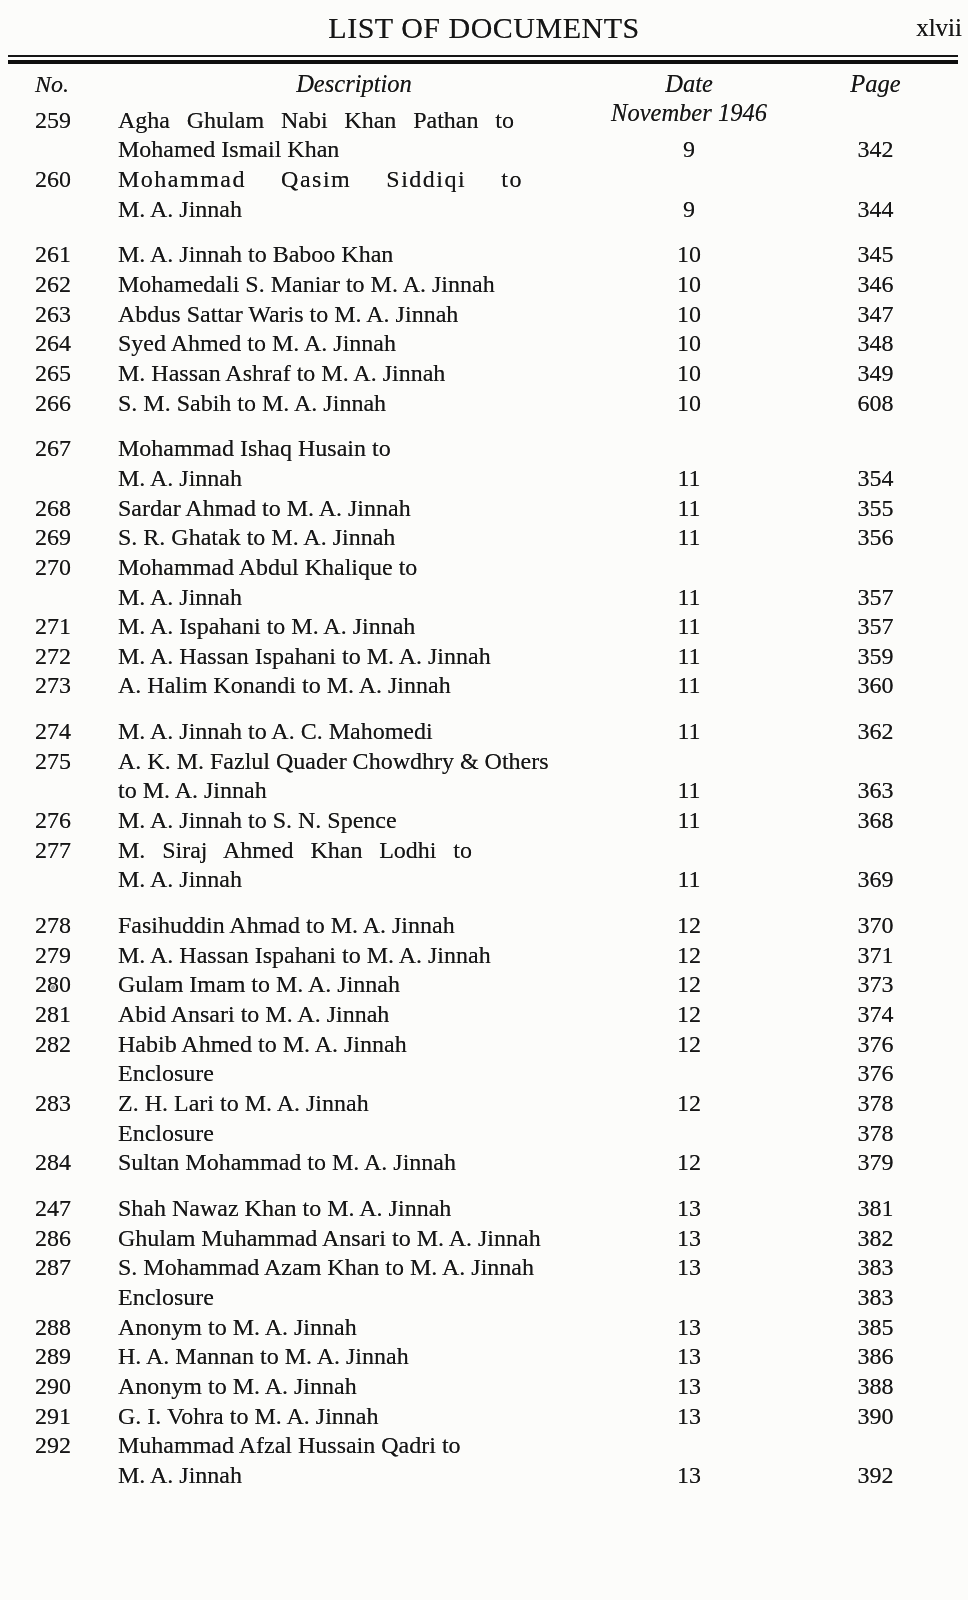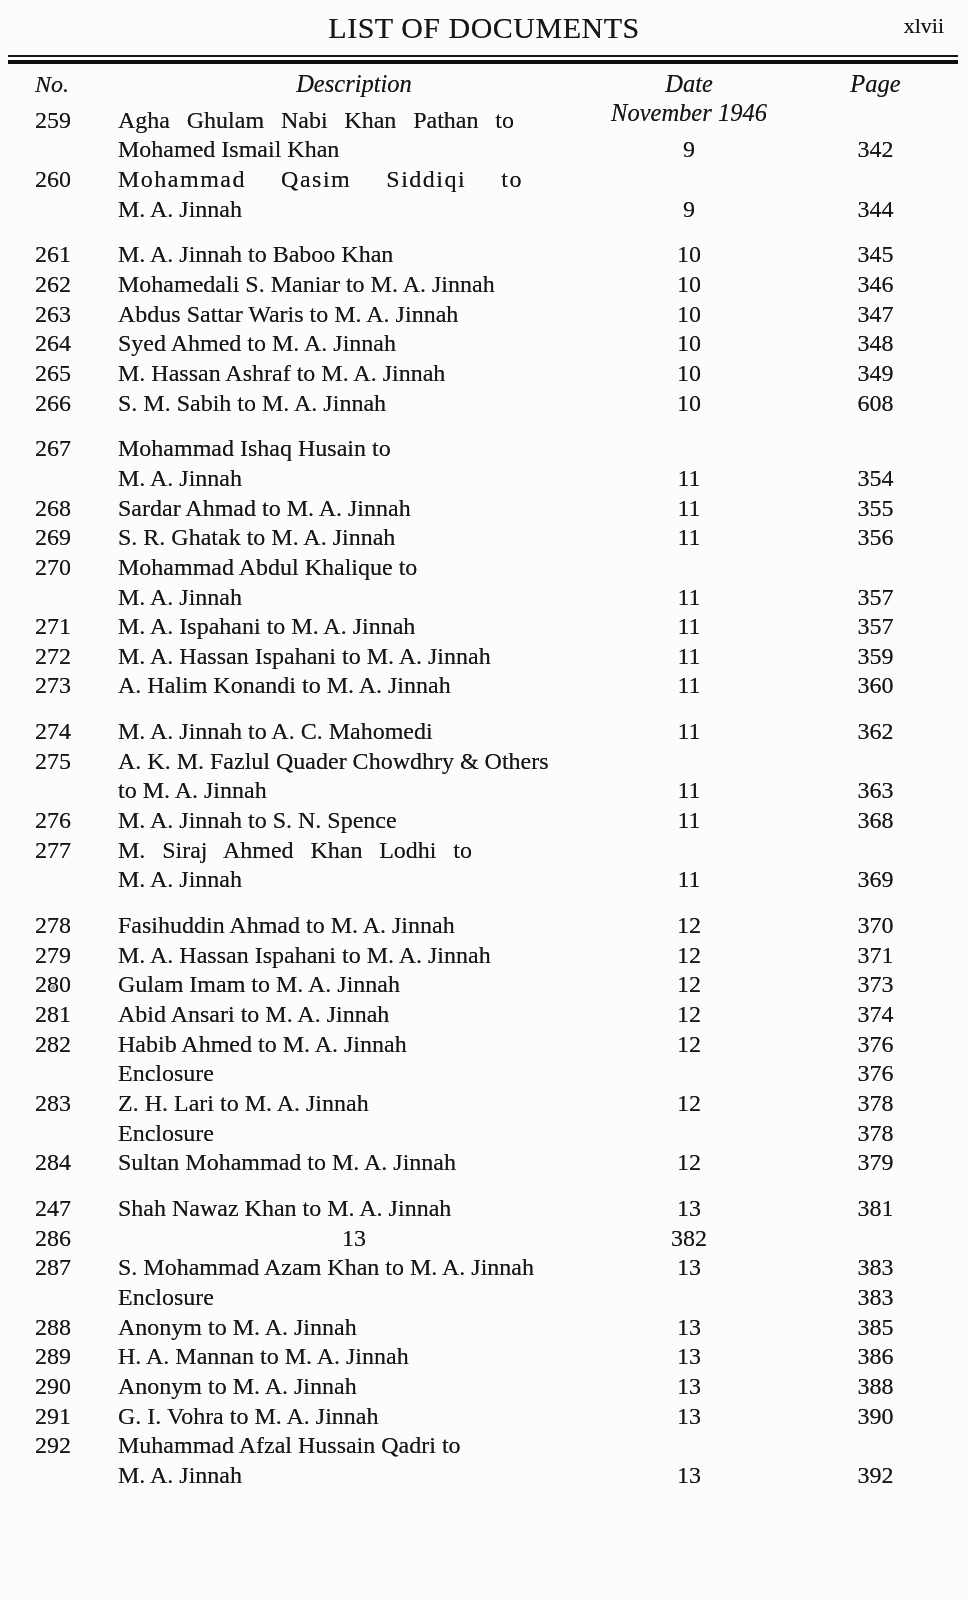--- a/index.html
+++ b/index.html
@@ -9,21 +9,21 @@
     font-family:"Liberation Serif","DejaVu Serif",serif;
     color:#161616;
     overflow:hidden;
     text-shadow:0 0 .6px rgba(15,15,15,.65);
   }
   .page{position:relative;width:968px;height:1600px;}
 
   
   .masthead{position:relative;padding-top:13px;height:42px;}
   .title{text-align:center;font-size:30px;letter-spacing:.5px;line-height:1;}
-  .folio{position:absolute;top:15px;right:24px;font-size:22px;line-height:1;}
+  .folio{position:absolute;top:15px;right:6px;font-size:25px;line-height:1;}
 
   
   .rule{margin:0 10px 0 8px;height:3px;border-top:2px solid #151515;border-bottom:4px solid #0e0e0e;}
 
   
   .line{
     display:grid;
     grid-template-columns:83px 472px 198px 1fr;
     padding:0 5px 0 35px;
     align-items:baseline;
@@ -336,20 +336,21 @@
         <div class="line">
           <div class="col-no">247</div>
           <div class="col-desc">Shah Nawaz Khan to M. A. Jinnah</div>
           <div class="col-date">13</div>
           <div class="col-page">381</div>
         </div>
       </div>
       <div class="row">
         <div class="line">
           <div class="col-no">286</div>
+          <div class="col-desc">Ghulam Muhammad Ansari to M. A. Jinnah</div>
           <div class="col-date">13</div>
           <div class="col-page">382</div>
         </div>
       </div>
       <div class="row">
         <div class="line">
           <div class="col-no">287</div>
           <div class="col-desc">S. Mohammad Azam Khan to M. A. Jinnah</div>
           <div class="col-date">13</div>
           <div class="col-page">383</div>

